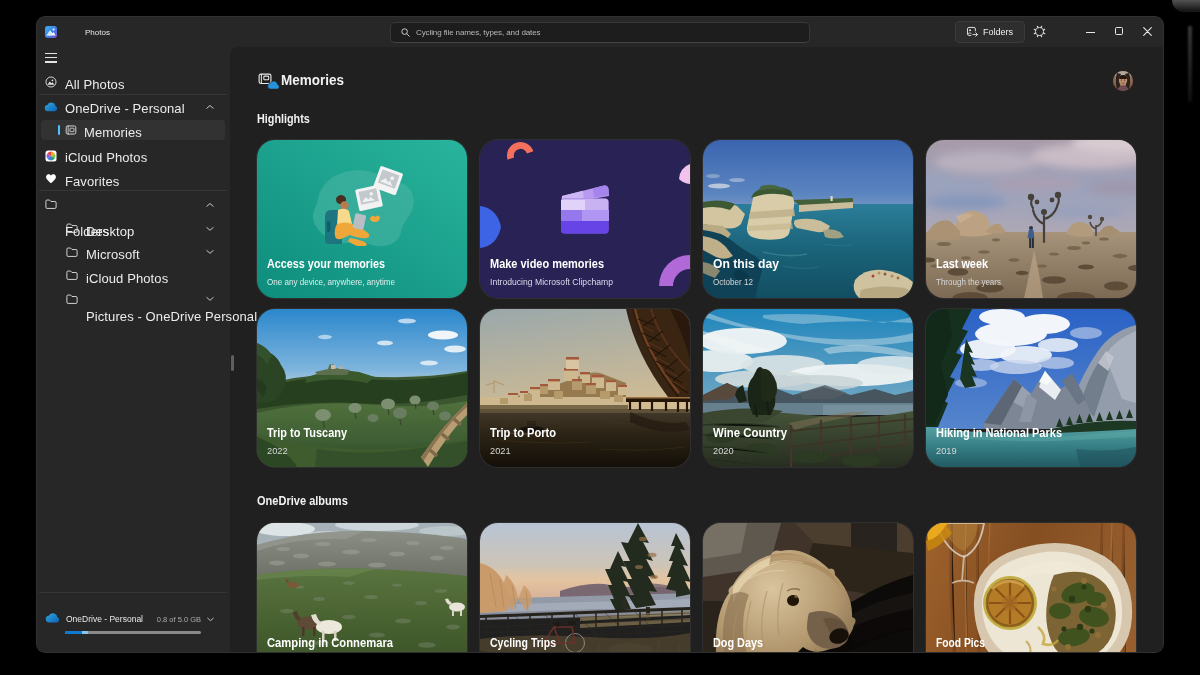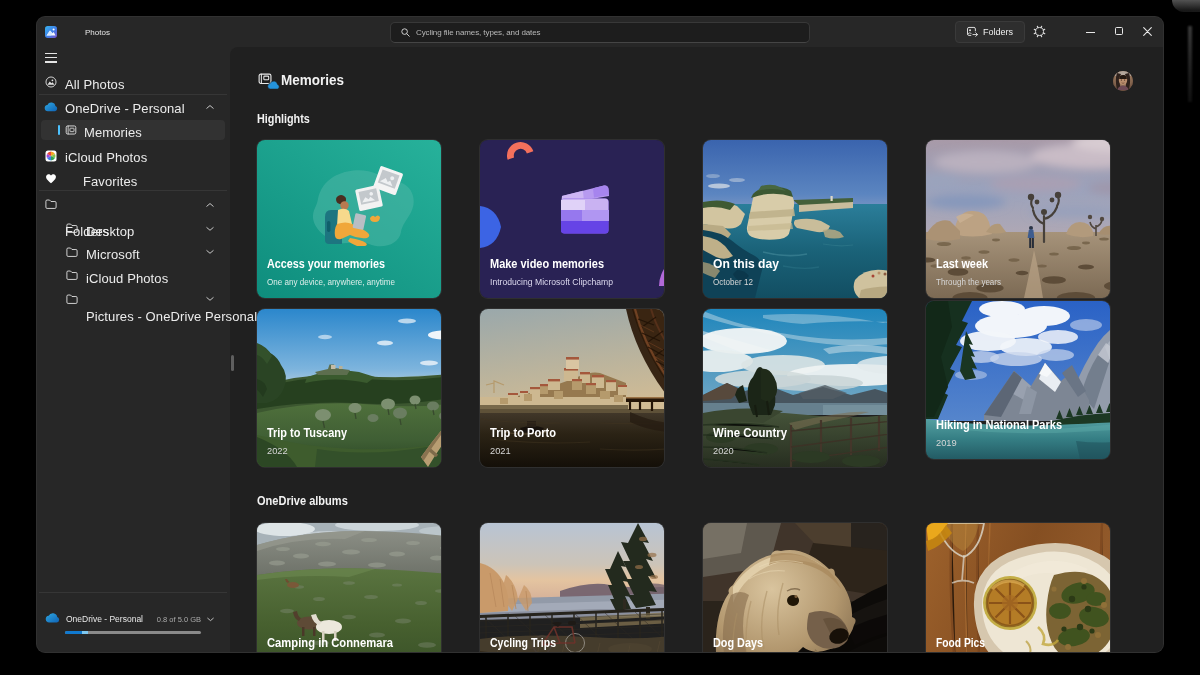--- a/index.html
+++ b/index.html
@@ -8,21 +8,21 @@
   .abs { position:absolute; }
   #win { position:absolute; left:37px; top:17px; width:1126px; height:635px;
     background:#272727; border-radius:8px; overflow:hidden;
     box-shadow: 0 0 0 1px rgba(90,90,90,0.55), 0 10px 30px rgba(0,0,0,0.8); }
   #contentbg { position:absolute; left:193px; top:30px; right:0; bottom:0;
     background:#202020; border-top-left-radius:8px; }
   .navtxt { font-size:13px; color:#ebebeb; letter-spacing:0.1px; }
   .navrow { position:absolute; left:4px; width:184px; height:20px; border-radius:4px; }
   .sep { position:absolute; left:2px; width:188px; height:1px; background:#363636; }
   svg { display:block; }
-  .card { position:absolute; width:184px; height:158px; border-radius:8px;
+  .card { position:absolute; width:210px; height:158px; border-radius:18px;
     overflow:hidden; box-shadow:0 0 0 1px rgba(255,255,255,0.07); }
   .card svg { position:absolute; left:0; top:0; }
 </style>
 </head>
 <body>
 
 <div class="abs" style="right:0;top:0;width:28px;height:12px;background:linear-gradient(180deg,#8a8a8a,#2a2a2a 85%);opacity:0.6;border-bottom-left-radius:12px;"></div>
 <div class="abs" style="left:1188px;top:26px;width:4px;height:76px;background:linear-gradient(180deg,#777,#222);opacity:0.5;filter:blur(1px);"></div>
 
 <div id="win">
@@ -117,21 +117,21 @@
       <path d="M0 0 L8 4 A9 9 0 0 1 0 9 Z" fill="#31a354"></path>
       <path d="M0 0 L0 9 A9 9 0 0 1 -8 4 Z" fill="#3f7de8"></path>
       <path d="M0 0 L-8 4 A9 9 0 0 1 -8 -4 Z" fill="#9c4dd8"></path>
     </g>
   </svg>
   <div class="abs navtxt" style="left:28px;top:133px;">iCloud Photos</div>
 
   <svg class="abs" style="left:8px;top:156px;" width="12" height="11" viewBox="0 0 16 15">
     <path d="M8 14 C2 9.5 0.6 6.5 1.6 3.9 C2.6 1.4 6 0.7 8 3.4 C10 0.7 13.4 1.4 14.4 3.9 C15.4 6.5 14 9.5 8 14 Z" fill="#fff"></path>
   </svg>
-  <div class="abs navtxt" style="left:46px;top:156.5px;">Favorites</div>
+  <div class="abs navtxt" style="left:28px;top:156.5px;">Favorites</div>
   <div class="sep" style="top:173px;"></div>
 
   <svg class="abs" style="left:8px;top:182px;" width="12" height="10" viewBox="0 0 16 13">
     <path d="M1.2 2.8 a1.6 1.6 0 0 1 1.6 -1.6 h3.2 l2 2 h5.2 a1.6 1.6 0 0 1 1.6 1.6 v6 a1.6 1.6 0 0 1 -1.6 1.6 h-10.4 a1.6 1.6 0 0 1 -1.6 -1.6 Z" fill="none" stroke="#e4e4e4" stroke-width="1.2"></path>
   </svg>
   <div class="abs navtxt" style="left:28px;top:182.5px;margin-top:24px;">Folders</div>
   <svg class="abs" style="left:169px;top:184.5px" width="8" height="6" viewBox="0 0 10 6">
       <path d="M1 4.6 L5 1.2 L9 4.6" fill="none" stroke="#cfcfcf" stroke-width="1.2" stroke-linecap="round" stroke-linejoin="round"></path>
     </svg>
 
@@ -647,21 +647,21 @@
           <ellipse cx="158" cy="152" rx="19" ry="6"></ellipse>
       </g>
       <g stroke="#24301e" stroke-width="1.4" opacity="0.8">
         <path d="M0 116 q40 -4 76 2 M0 126 q40 -2 70 4 M0 138 q36 0 64 6 M0 150 q30 2 56 6"></path>
       </g>
       <text x="10" y="128" font-size="12.5" font-weight="bold" fill="#ffffff" textLength="74" lengthAdjust="spacingAndGlyphs">Wine Country</text>
       <text x="10" y="144.5" font-size="9.3" fill="#d6d6d6">2020</text>
     </svg>
   </div>
 
-  <div class="card" style="left:889px;top:284px;">
+  <div class="card" style="left:889px;top:292px;">
     <svg width="210" height="158" viewBox="0 0 210 158">
       <defs>
         <linearGradient id="c8sky" x1="0" y1="0" x2="0" y2="1">
           <stop offset="0" stop-color="#2a62c6"></stop>
             <stop offset="1" stop-color="#5585cc"></stop>
         </linearGradient>
         <linearGradient id="c8lake" x1="0" y1="0" x2="0" y2="1">
           <stop offset="0" stop-color="#55a0a2"></stop>
             <stop offset="0.5" stop-color="#357e84"></stop>
             <stop offset="1" stop-color="#235b64"></stop>

